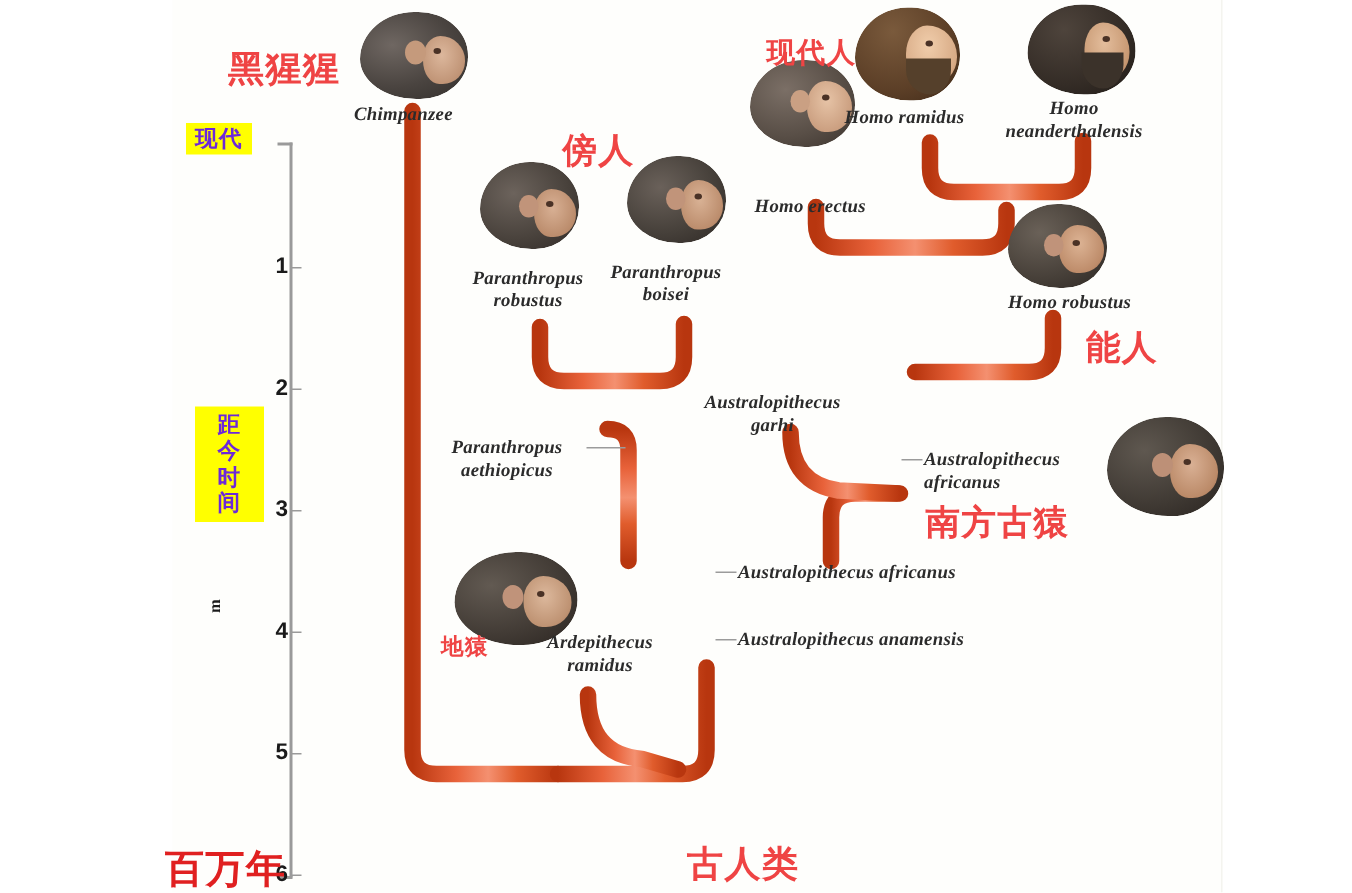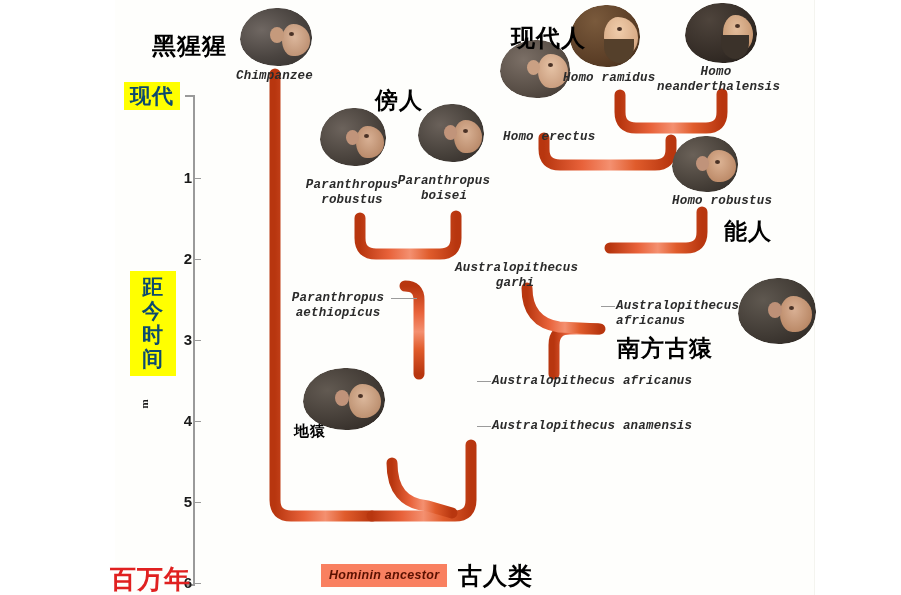--- a/index.html
+++ b/index.html
@@ -34,22 +34,22 @@
   .tick-label{
     position:absolute;right:0;width:26px;text-align:right;
     font-family:"Liberation Sans","DejaVu Sans",sans-serif;
     font-size:15px;font-weight:bold;color:#1a1a1a;
     transform:translateY(-9px);
   }
   .tick-wrap{position:absolute;left:0;width:192px;height:1px;}
 
   
   .hl-yellow{
-    position:absolute;background:#ffff00;color:#0c4a6e;
-    font-size:21px;font-weight:bold;letter-spacing:1px;
+    position:absolute;background:#ffff00;color:#6d28d9;
+    font-size:15px;font-weight:bold;letter-spacing:1px;
     font-family:"DejaVu Sans","Liberation Sans",sans-serif;
     padding:2px 6px;line-height:1.15;
   }
   #label-modern{left:124px;top:82px;}
   #label-timeaxis{
     left:130px;top:271px;width:34px;text-align:center;
     padding:4px 6px;
   }
   #label-timeaxis span{display:block;}
   #axis-unit-m{
@@ -61,29 +61,29 @@
   #label-myr{
     position:absolute;left:110px;top:533px;
     font-size:26px;font-weight:bold;color:#e02020;
     font-family:"DejaVu Sans","Liberation Sans",sans-serif;
     letter-spacing:1px;
     margin-top:29px;
   }
 
   
   .cn-blue{
-    position:absolute;color:#000000;font-weight:bold;
+    position:absolute;color:#ef4444;font-weight:bold;
     font-family:Liberation Serif, serif;
     letter-spacing:1px;white-space:nowrap;
   }
 
   
   .sci{
     position:absolute;color:#2b2b2b;
-    font-family:Liberation Mono, monospace;
+    font-family:Liberation Serif, serif;
     font-style:italic;font-weight:bold;font-size:12.5px;
     line-height:1.18;letter-spacing:.2px;white-space:nowrap;
   }
   .sci.ctr{text-align:center;}
 
   
   .leader{position:absolute;height:1px;background:#9b9b9b;}
 
   
   #tree{position:absolute;left:0;top:0;width:901px;height:595px;}
@@ -325,29 +325,32 @@
     <div>africanus</div>
   </div>
   <div class="leader" style="left:601px;top:306px;width:14px;"></div>
 
   <div class="sci" style="left:492px;top:374px;">Australopithecus africanus</div>
   <div class="leader" style="left:477px;top:381px;width:14px;"></div>
 
   <div class="sci" style="left:492px;top:419px;">Australopithecus anamensis</div>
   <div class="leader" style="left:477px;top:426px;width:14px;"></div>
 
-
-  <div id="ancestor-box">Hominin ancestor</div>
+  <div class="sci ctr" style="left:348px;top:421px;width:104px;">
+    <div>Ardepithecus</div>
+    <div>ramidus</div>
+  </div>
+
 
   <div class="cn-blue" style="left:152px;top:30px;font-size:24px;">黑猩猩</div>
 
   <div class="cn-blue" style="left:375px;top:85px;font-size:23px;">傍人</div>
 
 
-  <div class="cn-blue" style="left:511px;top:22px;font-size:24px;">现代人</div>
+  <div class="cn-blue" style="left:511px;top:22px;font-size:19px;">现代人</div>
 
 
   <div class="cn-blue" style="left:724px;top:216px;font-size:23px;">能人</div>
 
   <div class="cn-blue" style="left:617px;top:333px;font-size:23px;">南方古猿</div>
 
   <div class="cn-blue" style="left:294px;top:422px;font-size:15px;">地猿</div>
 
   <div class="cn-blue" style="left:458px;top:560px;font-size:24px;">古人类</div>
 

